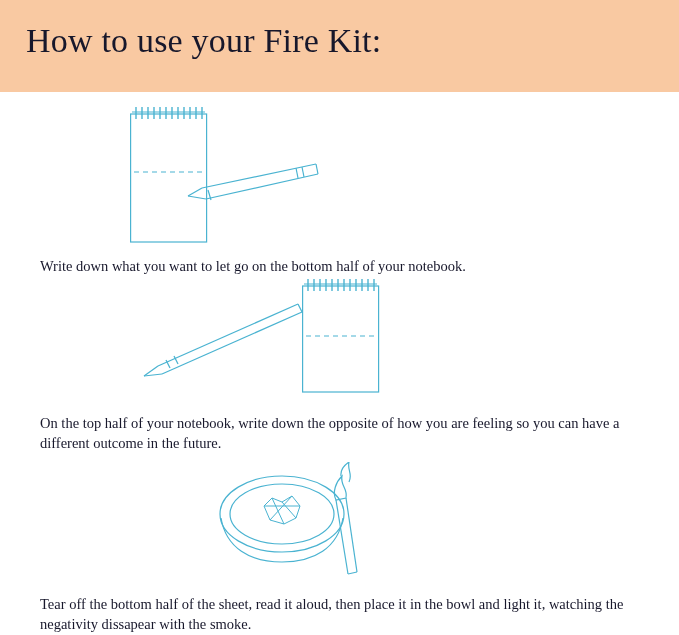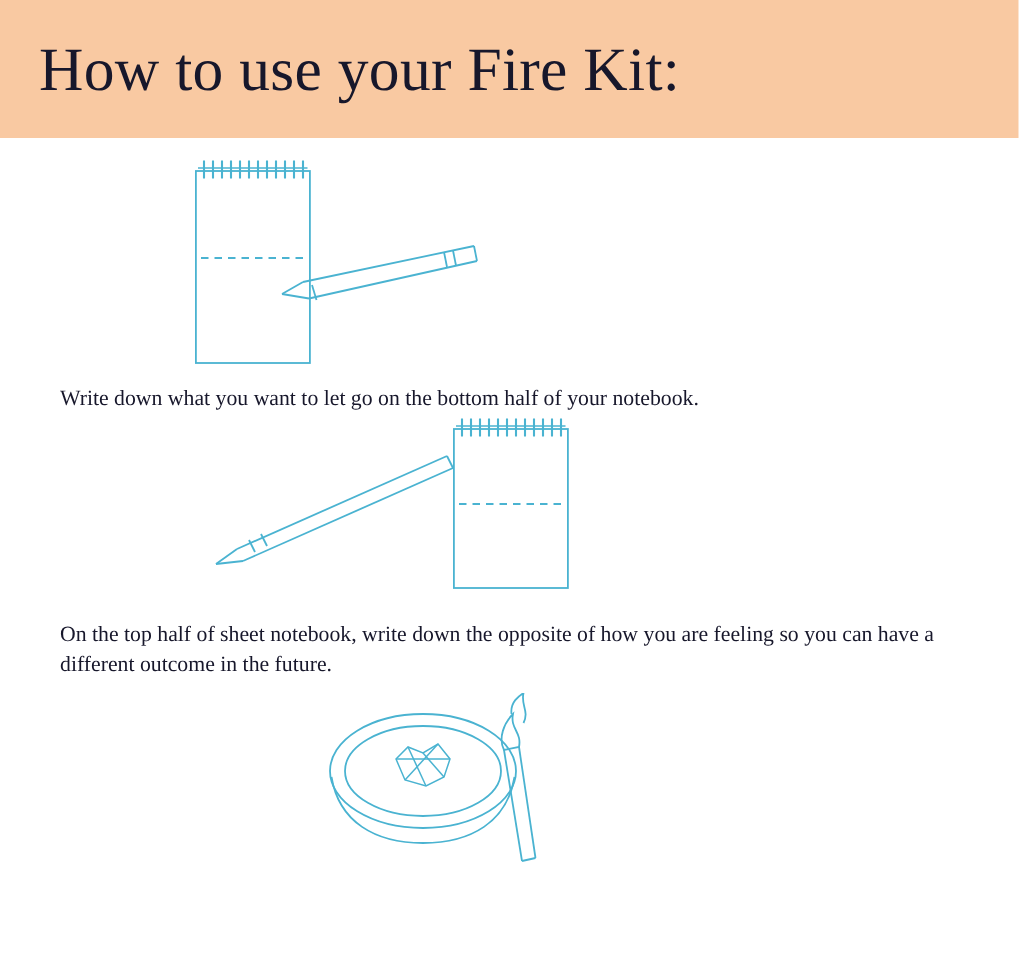--- a/index.html
+++ b/index.html
@@ -26,21 +26,21 @@
     top: 0;
     width: 679px;
     height: 92px;
     background: #f9c9a2;
   }
   .header-title {
     position: absolute;
     left: 26px;
     top: 22px;
     font-family: "Liberation Serif", serif;
-    font-size: 41px;
+    font-size: 34px;
     font-weight: normal;
     letter-spacing: 0.2px;
     color: #17172b;
     white-space: nowrap;
   }
   .step {
     position: absolute;
     left: 0;
     width: 679px;
   }
@@ -161,21 +161,21 @@
 
           <line x1="28" y1="90" x2="14" y2="100"></line>
           <line x1="32" y1="98" x2="14" y2="100"></line>
           <line x1="36" y1="84" x2="40" y2="92"></line>
           <line x1="44" y1="80" x2="48" y2="88"></line>
         </g>
       </svg>
     </div>
   </div>
   <div class="caption" id="caption-2">
-    <span>On the top half of sheet notebook, write down the opposite of how you are feeling so you can have a different outcome in the future.</span>
+    <span>On the top half of your notebook, write down the opposite of how you are feeling so you can have a different outcome in the future.</span>
   </div>
 
   <div class="step" id="step-3">
     <div class="art">
       <svg width="300" height="115" viewBox="0 0 300 115" fill="none" stroke="#4ab3d1" stroke-width="1.2">
 
         <ellipse cx="92" cy="52" rx="62" ry="38"></ellipse>
         <ellipse cx="92" cy="52" rx="52" ry="30"></ellipse>
         <path d="M31 56 C36 86 60 100 92 100 C124 100 148 86 153 56"></path>
 
@@ -192,14 +192,17 @@
           <line x1="156" y1="36" x2="167" y2="110"></line>
           <line x1="158" y1="112" x2="167" y2="110"></line>
 
           <path d="M146 38 C142 30 146 20 152 14 C150 24 158 26 156 36 Z"></path>
 
           <path d="M151 14 C150 6 156 2 159 0 C157 8 163 12 159 20"></path>
         </g>
       </svg>
     </div>
   </div>
+  <div class="caption" id="caption-3">
+    <span>Tear off the bottom half of the sheet, read it aloud, then place it in the bowl and light it, watching the negativity dissapear with the smoke.</span>
+  </div>
 
 </div>
 
 </body></html>

